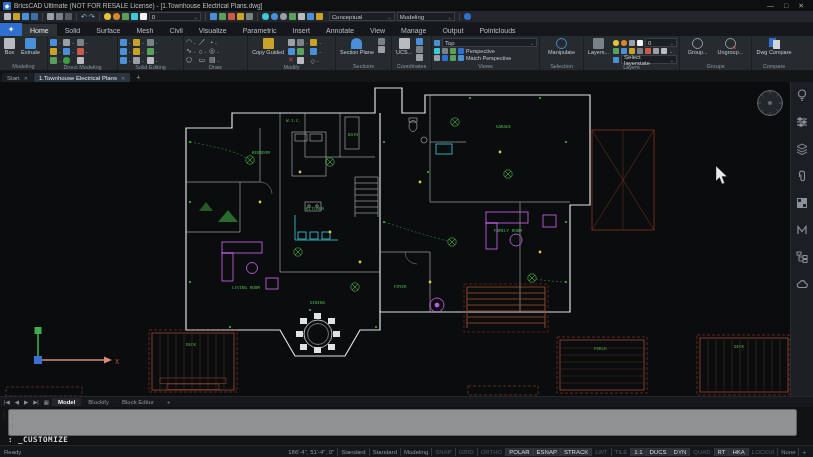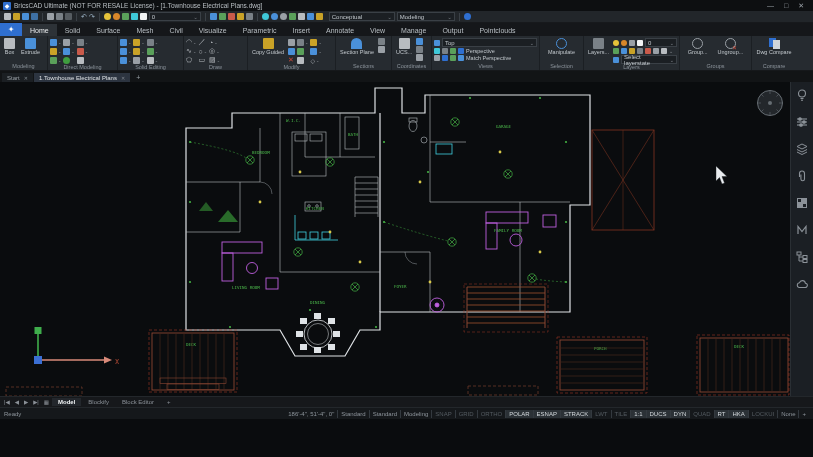--- a/index.html
+++ b/index.html
@@ -808,20 +808,30 @@
     <span class="lnav">◀</span>
     <span class="lnav">▶</span>
     <span class="lnav">▶|</span>
     <span class="lnav">▦</span>
     <span class="ltab active">Model</span>
     <span class="ltab">Blockify</span>
     <span class="ltab">Block Editor</span>
     <span class="ltab">+</span>
   </div>
 
+  <div class="cmd">
+    <div class="cmd-grip">⋮<br>⋮</div>
+    <div class="cmd-hist">
+      <div class="marks">∶<br>∶</div>
+    </div>
+    <div class="cmd-line">
+      <span>:</span>
+      <span>_CUSTOMIZE</span>
+    </div>
+  </div>
 
   <div class="status">
     <span>Ready</span>
     <span class="st-right">
       <span class="sf">186'-4", 51'-4", 0"</span>
       <span class="sf">Standard</span>
       <span class="sf">Standard</span>
       <span class="sf">Modeling</span>
       <span class="sf off">SNAP</span>
       <span class="sf off">GRID</span>

